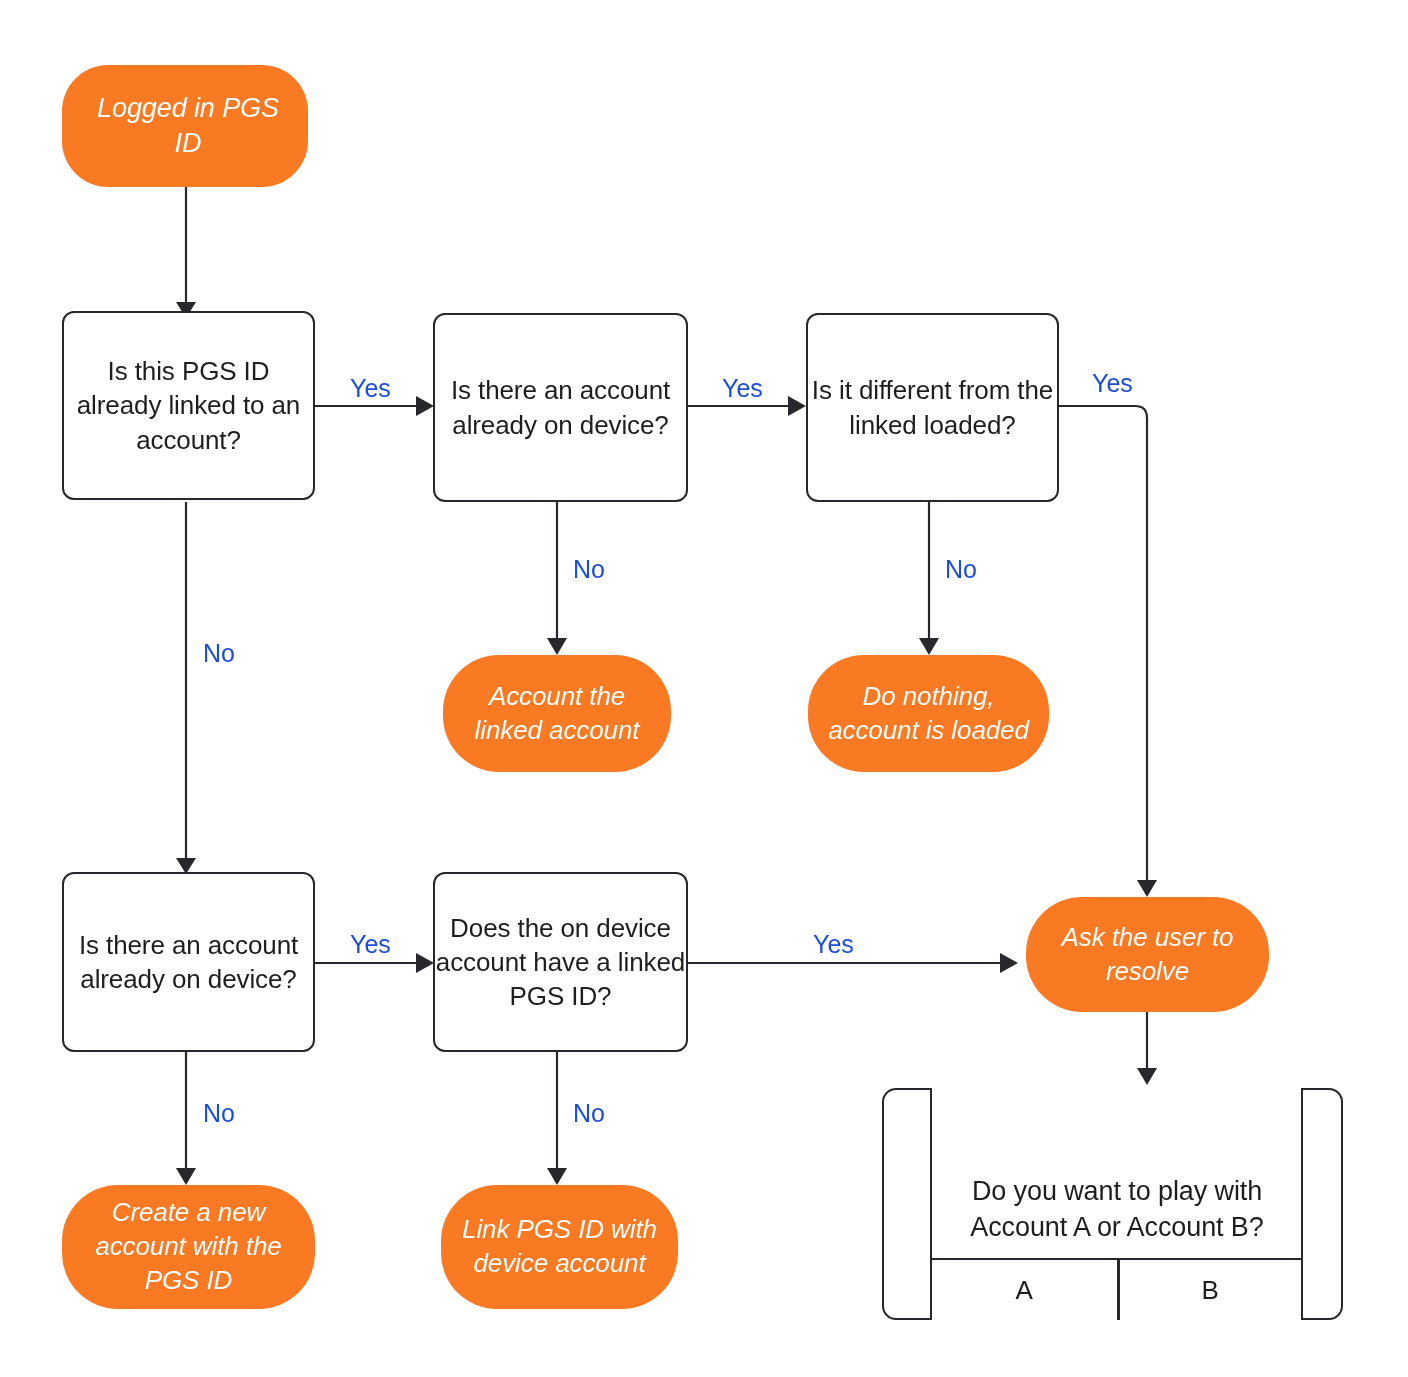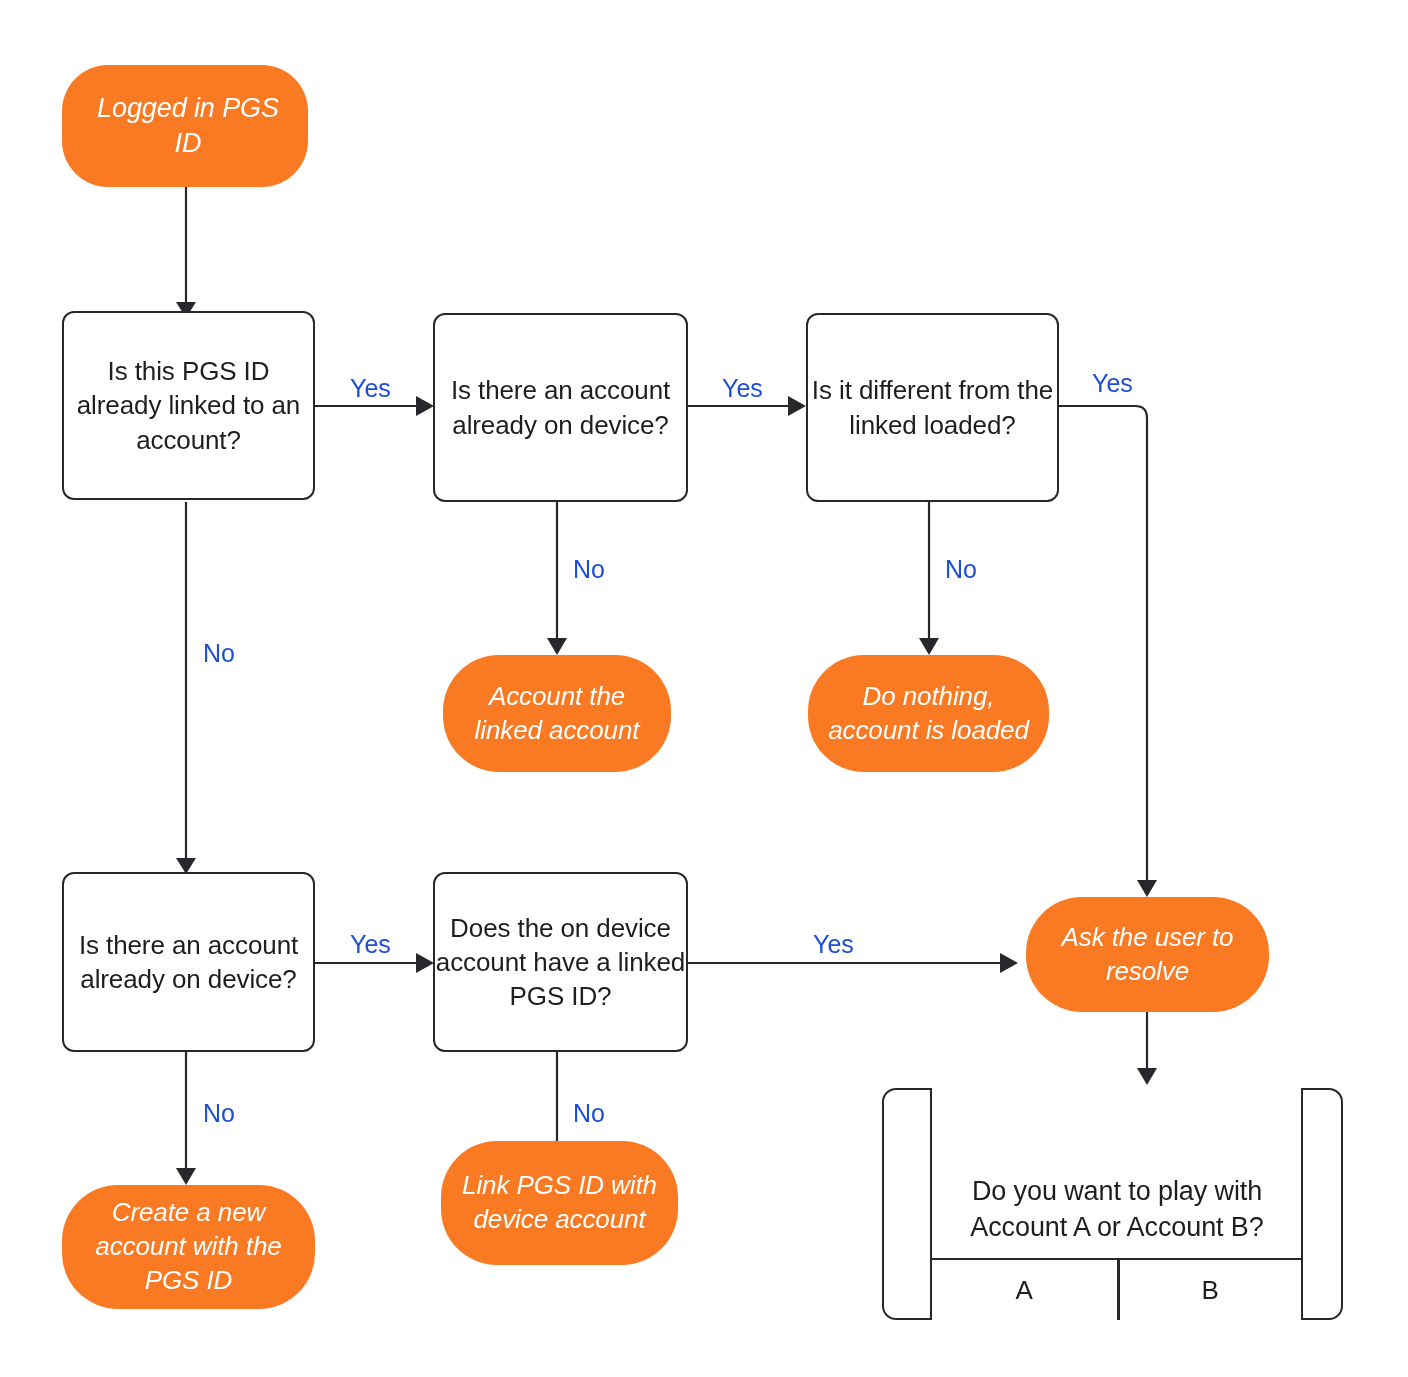--- a/index.html
+++ b/index.html
@@ -199,21 +199,21 @@
   <div class="node terminal" style="left:443px; top:655px; width:228px; height:117px;">Account the linked account</div>
 
   <div class="node terminal" style="left:808px; top:655px; width:241px; height:117px;">Do nothing, account is loaded</div>
 
   <div class="node decision" style="left:62px; top:872px; width:253px; height:180px;">Is there an account already on device?</div>
 
   <div class="node decision" style="left:433px; top:872px; width:255px; height:180px;">Does the on device account have a linked PGS ID?</div>
 
   <div class="node terminal" style="left:62px; top:1185px; width:253px; height:124px;">Create a new account with the PGS  ID</div>
 
-  <div class="node terminal" style="left:441px; top:1141px; width:237px; height:124px;text-align:center;">Link PGS ID with device account</div>
+  <div class="node terminal" style="left:441px; top:1185px; width:237px; height:124px;text-align:center;">Link PGS ID with device account</div>
 
   <div class="node terminal" style="left:1026px; top:897px; width:243px; height:115px;">Ask the user to resolve</div>
 
   <div class="edge-label" style="left:350px; top:376px;">Yes</div>
 
   <div class="edge-label" style="left:203px; top:641px;">No</div>
 
   <div class="edge-label" style="left:722px; top:376px;">Yes</div>
 
   <div class="edge-label" style="left:573px; top:557px;">No</div>

